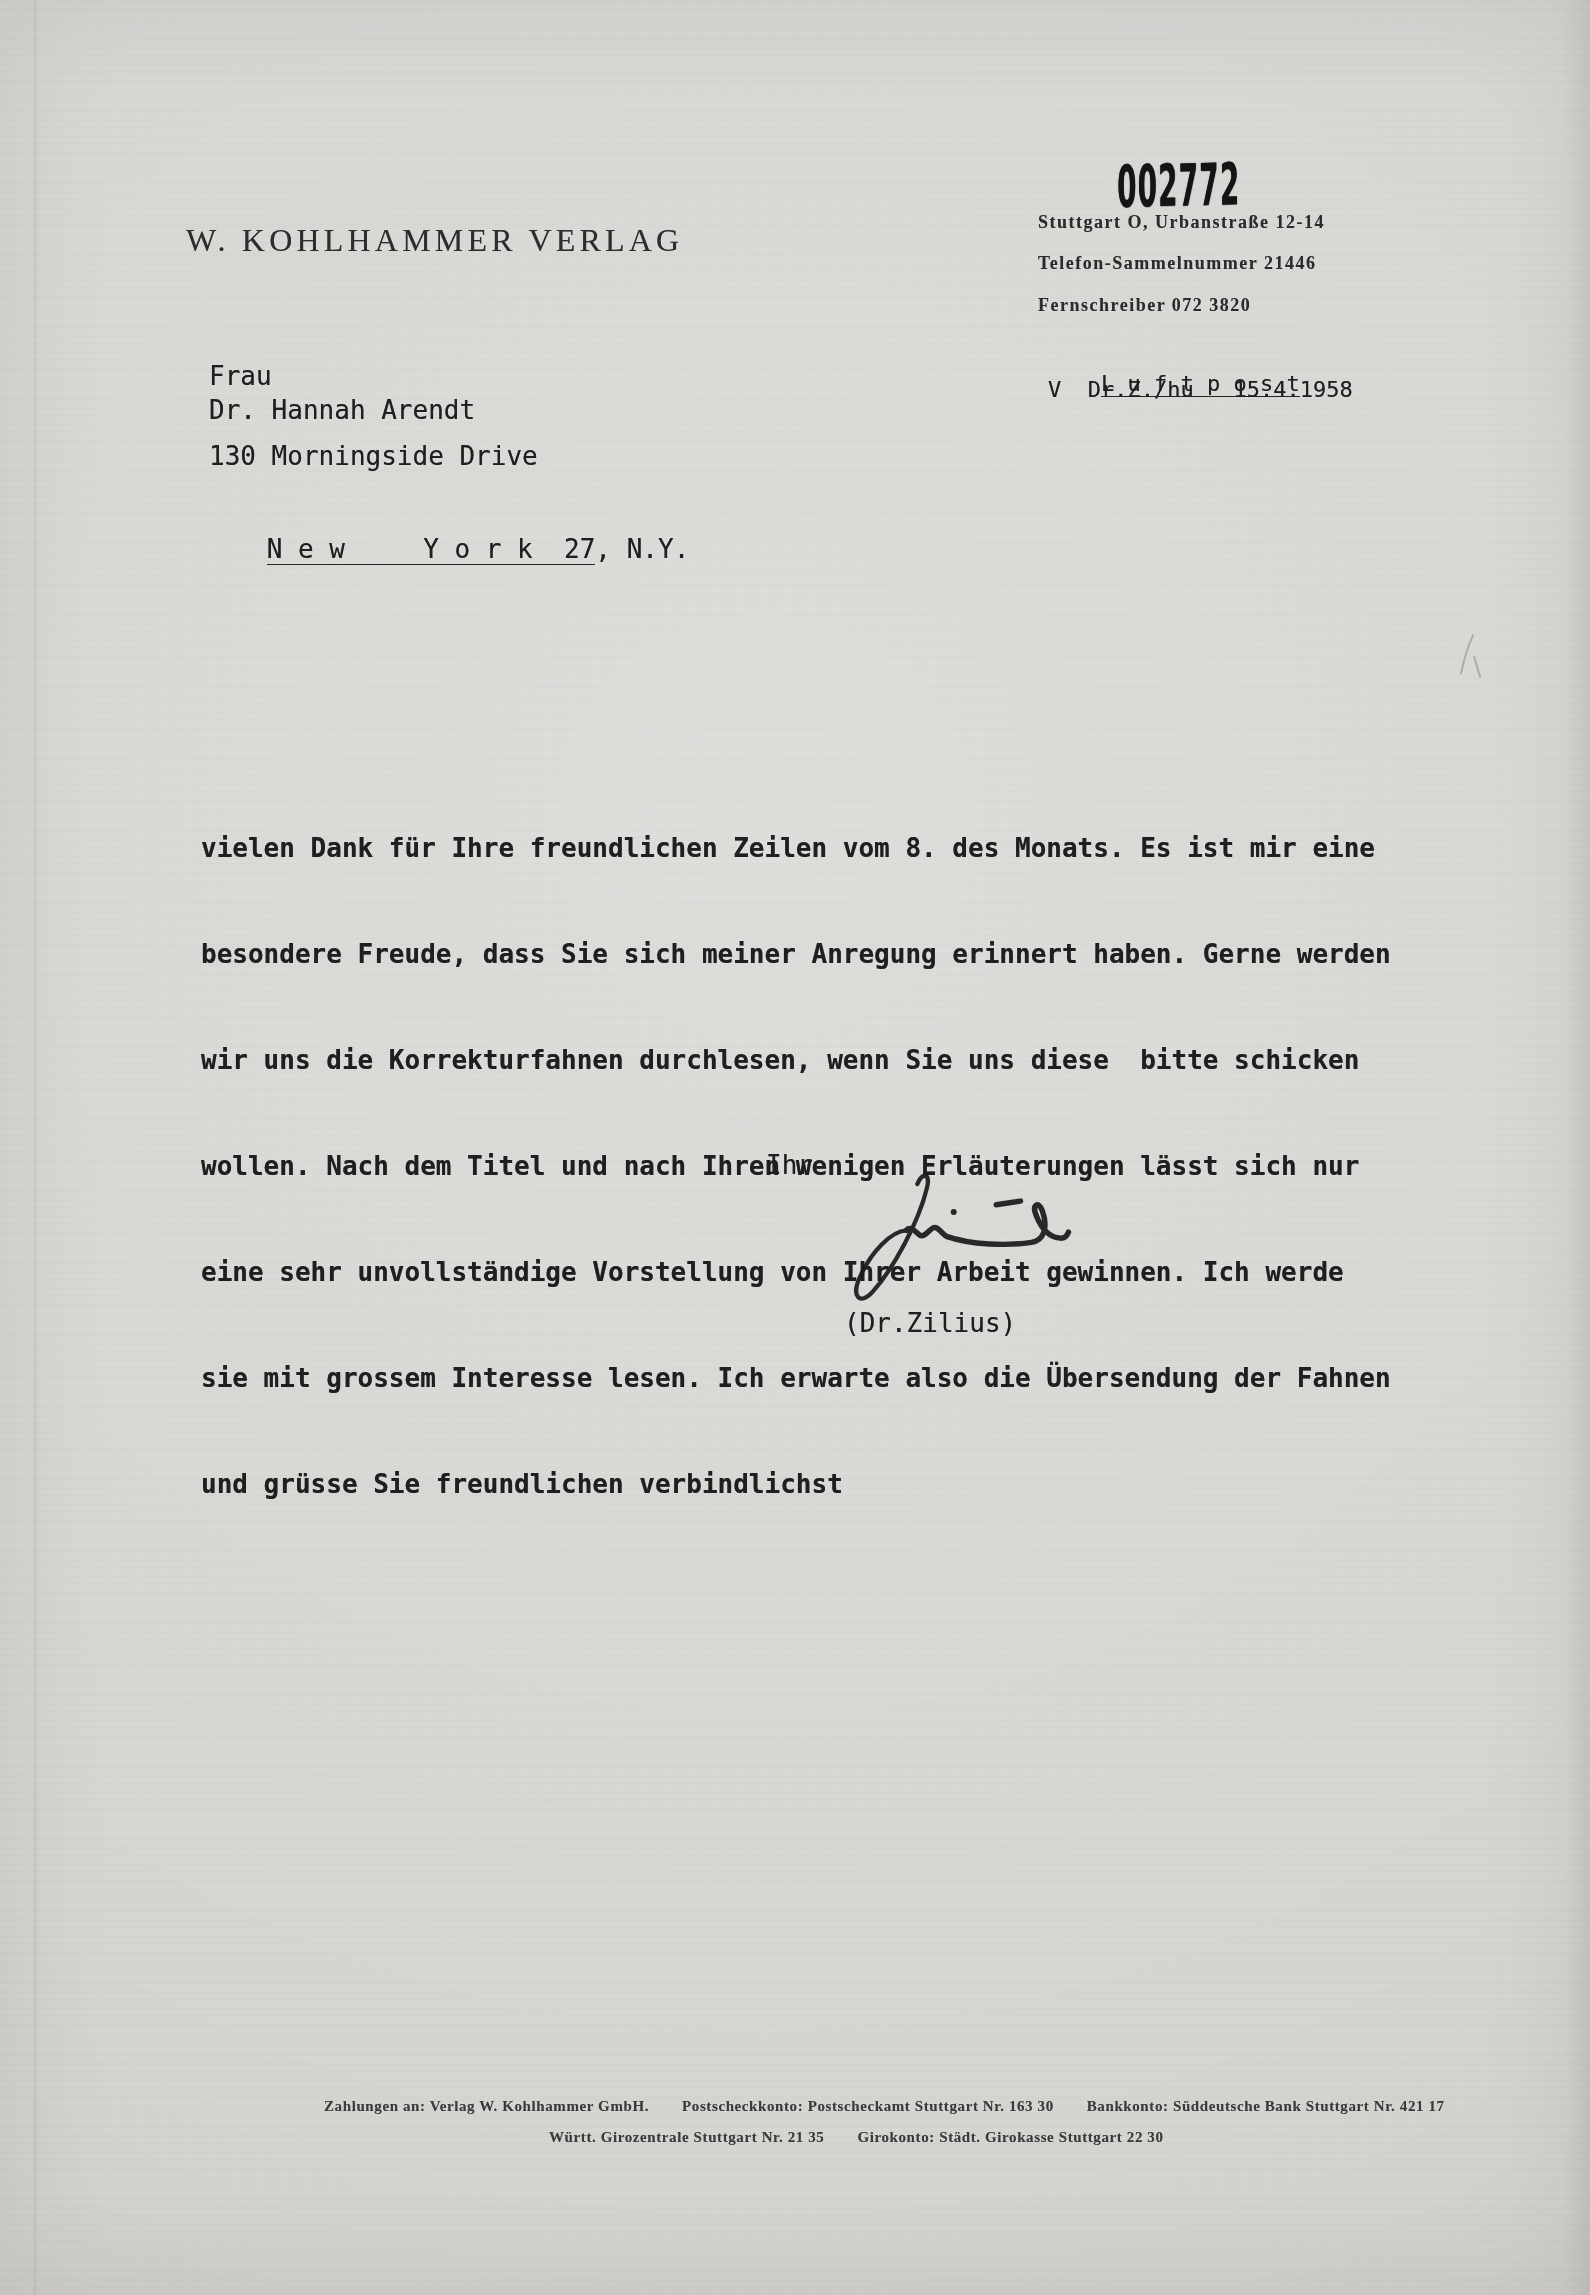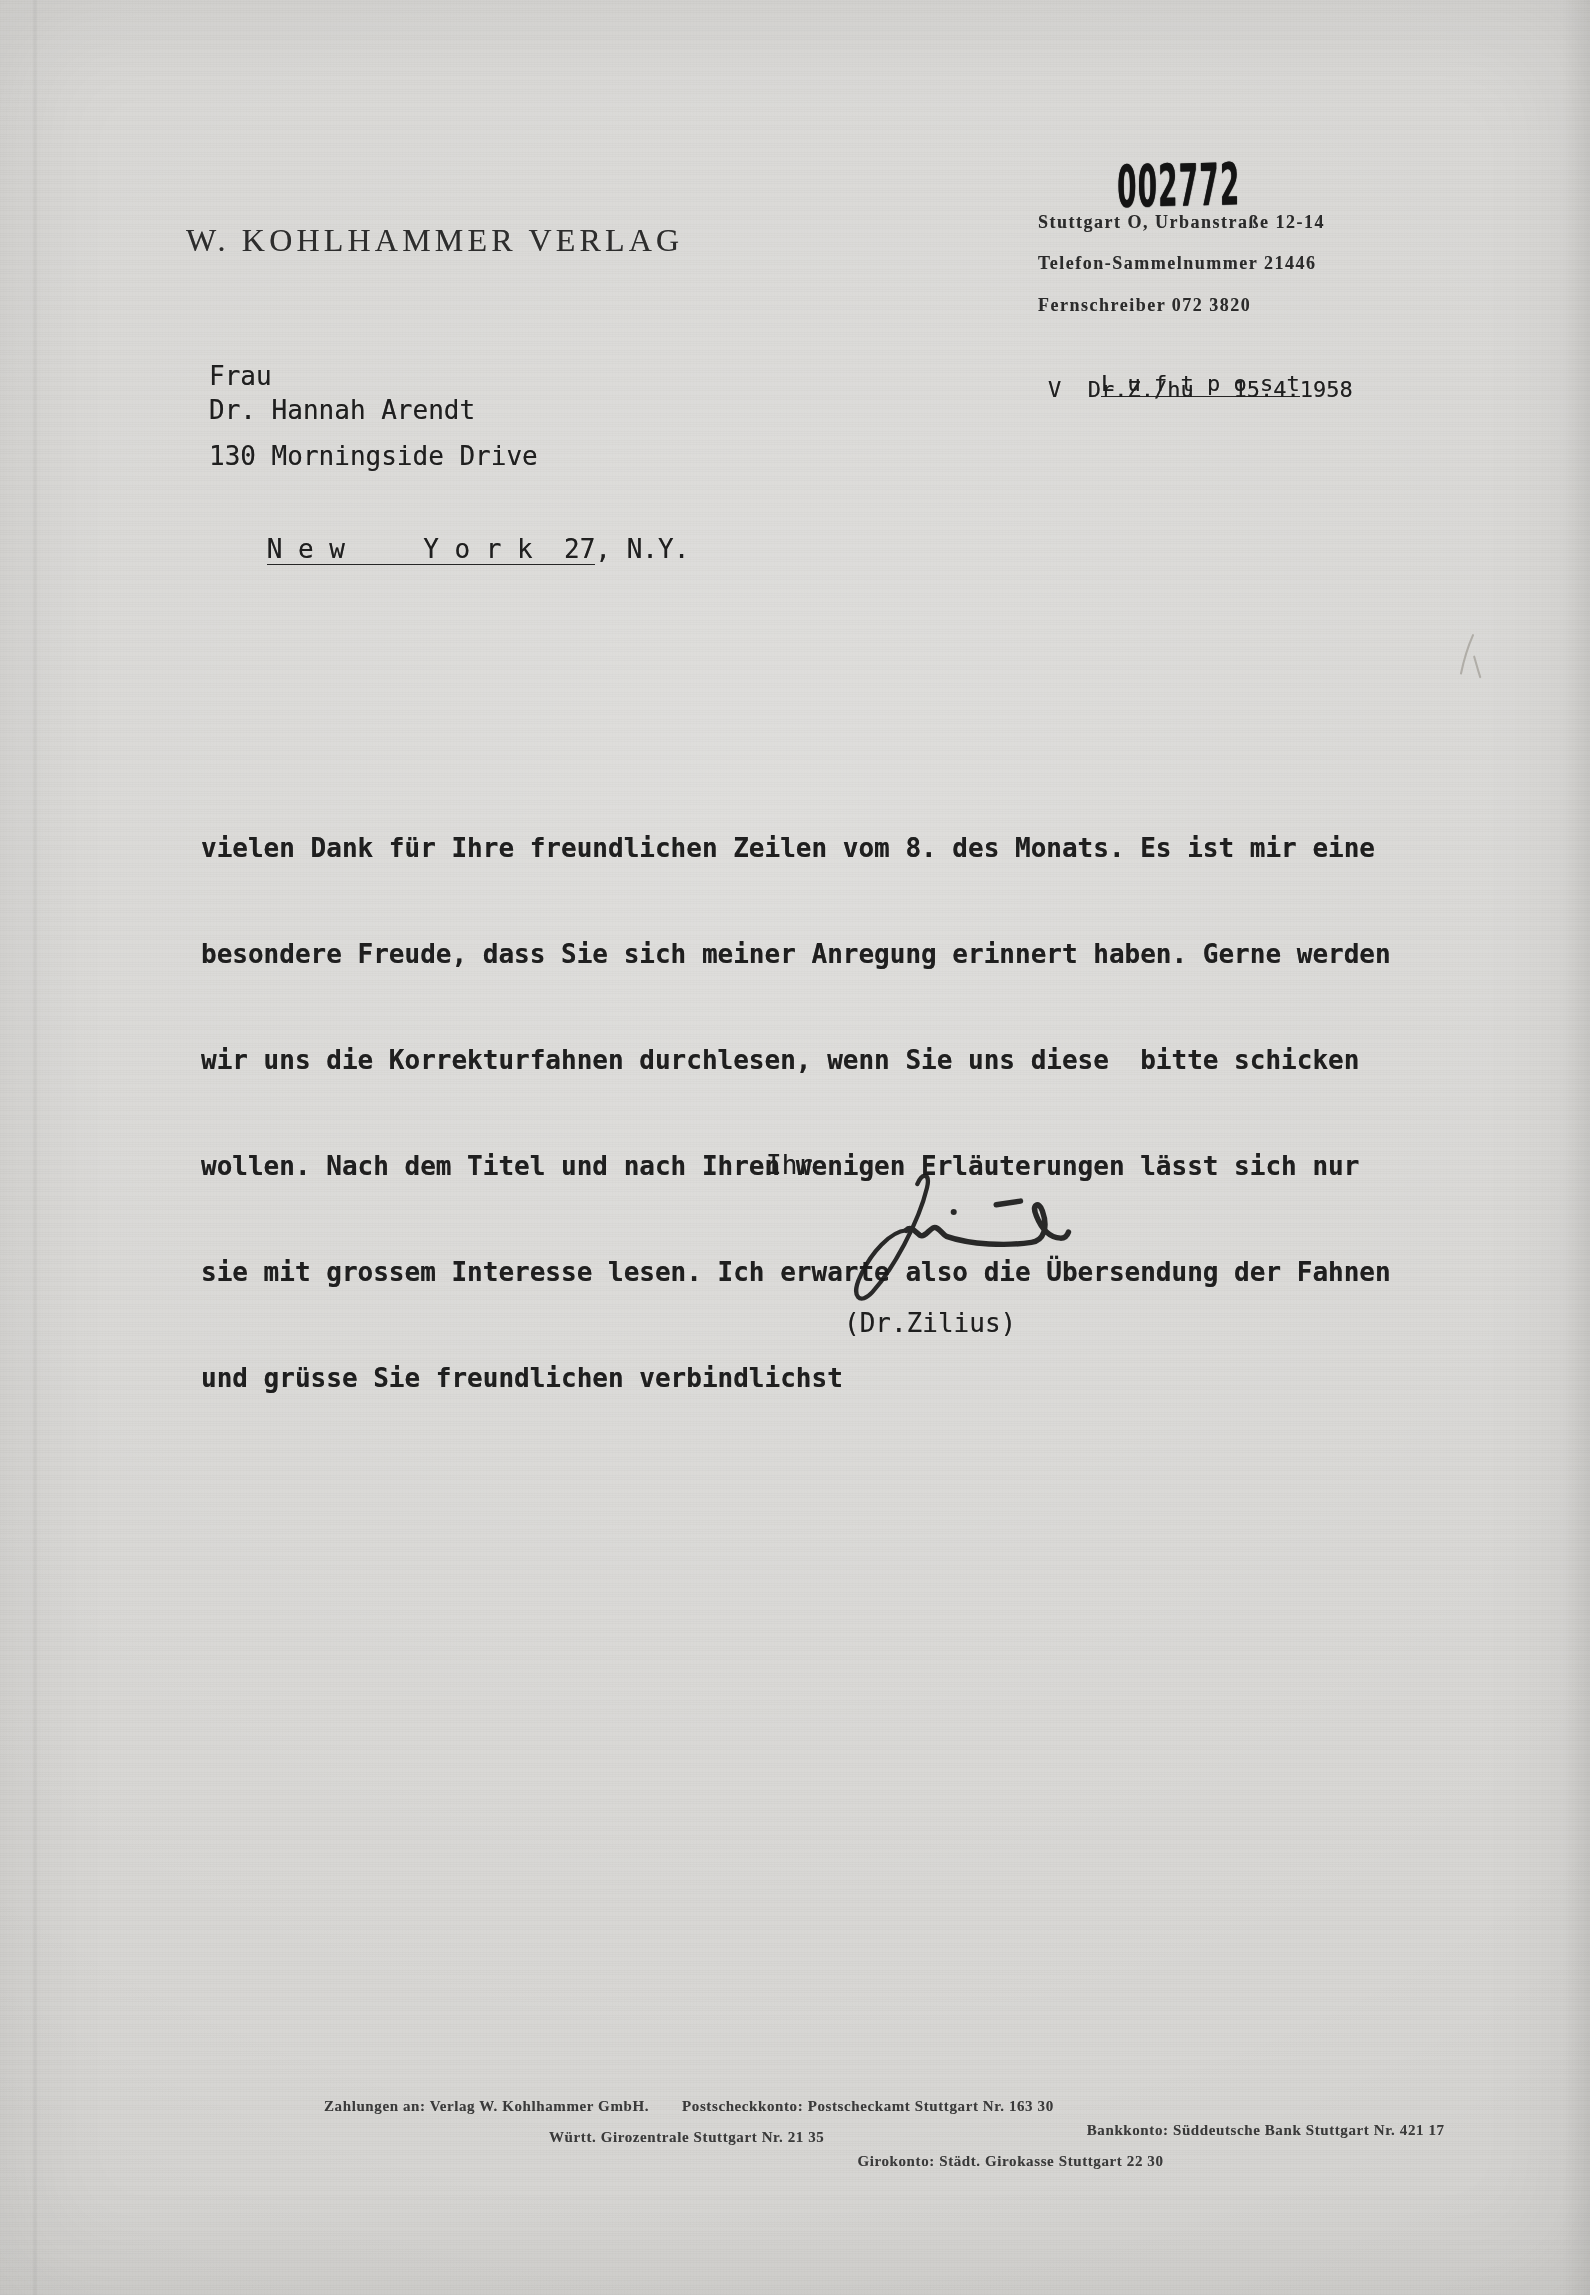--- a/index.html
+++ b/index.html
@@ -77,21 +77,21 @@
     display: flex;
     font-family: "Liberation Serif", "DejaVu Serif", serif;
     font-weight: bold;
     font-size: 15px;
     letter-spacing: 0.6px;
     color: #3a3a3a;
     text-shadow: 0 0 0.6px rgba(60,60,60,0.3);
     white-space: pre;
   }
   .footer-line span { margin-right: 33px; }
-  .footer-line span:last-child { margin-right: 0; margin-top: 24px; }
+  .footer-line span:last-child { margin-right: 0; }
   .sig-svg { position: absolute; left: 825px; top: 1167px; }
   .pencil-svg { position: absolute; left: 1449px; top: 625px; opacity: 0.65; }
 </style>
 </head>
 <body>
 
 <div class="page">
 
   <div class="crease-left"></div>
   <div class="shade-right"></div>
@@ -115,20 +115,21 @@
   <div class="abs type" style="left:204px; top:504px;">
     <span class="underline-typed">N e w     Y o r k  27</span><span>, N.Y.</span>
   </div>
 
 
   <div class="abs type body-lines" style="left:201px; top:765px;">
     <div>vielen Dank für Ihre freundlichen Zeilen vom 8. des Monats. Es ist mir eine</div>
     <div>besondere Freude, dass Sie sich meiner Anregung erinnert haben. Gerne werden</div>
     <div>wir uns die Korrekturfahnen durchlesen, wenn Sie uns diese  bitte schicken</div>
     <div>wollen. Nach dem Titel und nach Ihren wenigen Erläuterungen lässt sich nur</div>
+    <div>eine sehr unvollständige Vorstellung von Ihrer Arbeit gewinnen. Ich werde</div>
     <div>sie mit grossem Interesse lesen. Ich erwarte also die Übersendung der Fahnen</div>
     <div>und grüsse Sie freundlichen verbindlichst</div>
   </div>
 
   <div class="abs type" style="left:766px; top:1150px;text-align:center;">Ihr</div>
 
   <svg class="sig-svg" width="255" height="152" viewBox="0 0 420 250">
     <g fill="none" stroke="#1a1a1a" stroke-linecap="round" stroke-linejoin="round" opacity="0.92">
       <path stroke-width="7" d="M 152,28 C 160,8 174,10 168,34 C 154,92 112,168 78,206 C 58,228 42,214 58,180 C 76,140 108,106 134,104"></path>
       <path stroke-width="9" d="M 134,104 C 142,96 150,108 156,112 C 164,117 170,104 178,100 C 186,96 192,110 200,114 C 240,128 300,130 340,124 C 360,121 368,100 358,72 C 352,55 340,62 348,80 C 356,100 368,116 388,117 C 395,117 399,113 401,107"></path>

